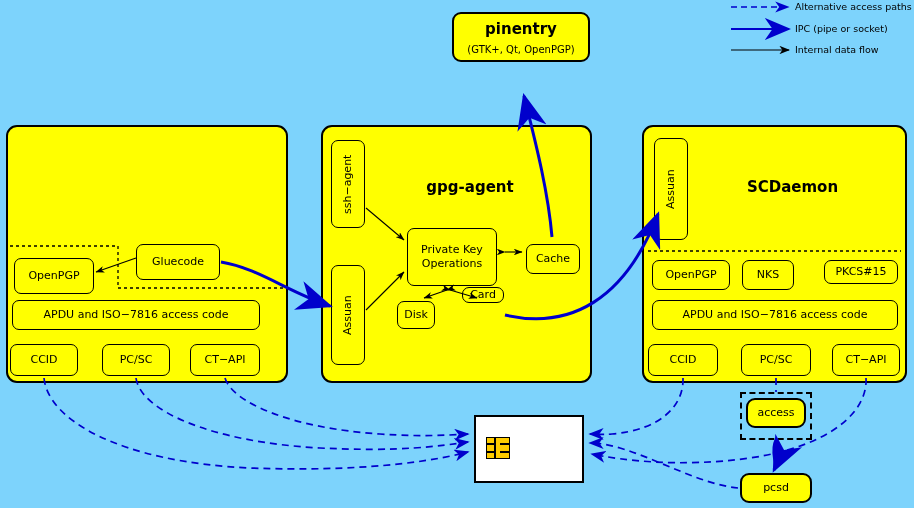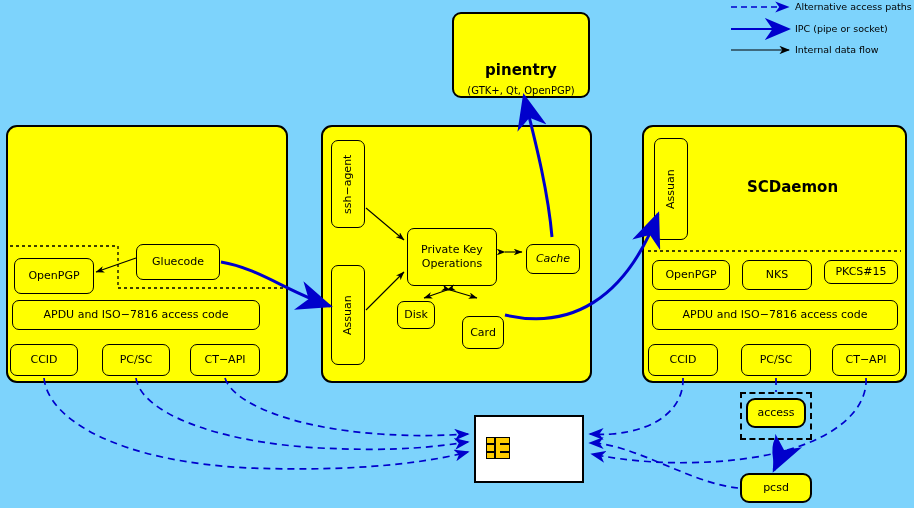--- a/index.html
+++ b/index.html
@@ -46,70 +46,71 @@
 
     <line x1="731" y1="29" x2="789" y2="29" stroke="#0000cc" stroke-width="2.2" marker-end="url(#bArrowBig)"></line>
 
     <line x1="731" y1="50" x2="789" y2="50" stroke="#000000" stroke-width="1.2" marker-end="url(#kArrow)"></line>
   </svg>
 
   <div class="legend-text" style="left:795px;top:1px;">Alternative access paths</div>
   <div class="legend-text" style="left:795px;top:23px;">IPC (pipe or socket)</div>
   <div class="legend-text" style="left:795px;top:44px;">Internal data flow</div>
 
-  <div class="box" style="left:452px;top:12px;width:138px;height:86px;flex-direction:column;justify-content:flex-end;">
+  <div class="box" style="left:452px;top:12px;width:138px;height:50px;flex-direction:column;">
     <div class="pin-main">pinentry</div>
     <div class="pin-sub" style="margin-top:6px;">(GTK+, Qt, OpenPGP)</div>
   </div>
 
   <div class="box" style="left:6px;top:125px;width:282px;height:258px;border-radius:11px;"></div>
 
   <svg class="layer">
     <path d="M10,246 L118,246 L118,288 L286,288" fill="none" stroke="#000" stroke-width="1.3" stroke-dasharray="3,3"></path>
   </svg>
 
   <div class="inner" style="left:14px;top:258px;width:80px;height:36px;">OpenPGP</div>
   <div class="inner" style="left:136px;top:244px;width:84px;height:36px;">Gluecode</div>
   <div class="inner" style="left:12px;top:300px;width:248px;height:30px;">APDU and ISO−7816 access code</div>
   <div class="inner" style="left:10px;top:344px;width:68px;height:32px;">CCID</div>
   <div class="inner" style="left:102px;top:344px;width:68px;height:32px;">PC/SC</div>
   <div class="inner" style="left:190px;top:344px;width:70px;height:32px;">CT−API</div>
 
   <div class="box" style="left:321px;top:125px;width:271px;height:258px;border-radius:11px;"></div>
+  <div class="panel-title" style="left:355px;top:178px;width:230px;">gpg-agent</div>
 
   <div class="inner vert" style="left:331px;top:140px;width:34px;height:88px;">ssh−agent</div>
   <div class="inner vert" style="left:331px;top:265px;width:34px;height:100px;">Assuan</div>
 
   <div class="inner" style="left:407px;top:228px;width:90px;height:58px;flex-direction:column;">
     <span>Private Key</span>
     <span>Operations</span>
   </div>
-  <div class="inner" style="left:526px;top:244px;width:54px;height:30px;font-style:italic;">Cache</div>
+  <div class="inner" style="left:526px;top:244px;width:54px;height:30px;">Cache</div>
   <div class="inner" style="left:397px;top:301px;width:38px;height:28px;">Disk</div>
-  <div class="inner" style="left:462px;top:316px;width:42px;height:33px;">Card</div>
+  <div class="inner" style="left:462px;top:287px;width:42px;height:16px;">Card</div>
 
   <svg class="layer">
     <line x1="366" y1="208" x2="404" y2="240" stroke="#000" stroke-width="1.1" marker-end="url(#kArrowS)"></line>
     <line x1="366" y1="310" x2="404" y2="272" stroke="#000" stroke-width="1.1" marker-end="url(#kArrowS)"></line>
     <line x1="505" y1="252" x2="522" y2="252" stroke="#000" stroke-width="1.1" marker-end="url(#kArrowS)" marker-start="url(#kArrowS)"></line>
     <line x1="447" y1="290" x2="424" y2="298" stroke="#000" stroke-width="1.1" marker-end="url(#kArrowS)" marker-start="url(#kArrowS)"></line>
     <line x1="450" y1="290" x2="477" y2="298" stroke="#000" stroke-width="1.1" marker-end="url(#kArrowS)" marker-start="url(#kArrowS)"></line>
   </svg>
 
   <div class="box" style="left:642px;top:125px;width:265px;height:258px;border-radius:11px;"></div>
   <div class="panel-title" style="left:680px;top:178px;width:225px;">SCDaemon</div>
 
   <div class="inner vert" style="left:654px;top:138px;width:34px;height:102px;">Assuan</div>
 
   <svg class="layer">
     <line x1="648" y1="251" x2="901" y2="251" stroke="#000" stroke-width="1.3" stroke-dasharray="3,3"></line>
   </svg>
 
   <div class="inner" style="left:652px;top:260px;width:78px;height:30px;">OpenPGP</div>
-  <div class="inner" style="left:742px;top:260px;width:70px;height:30px;">NKS</div>
+  <div class="inner" style="left:742px;top:260px;width:52px;height:30px;">NKS</div>
   <div class="inner" style="left:824px;top:260px;width:74px;height:24px;">PKCS#15</div>
 
   <div class="inner" style="left:652px;top:300px;width:246px;height:30px;">APDU and ISO−7816 access code</div>
 
   <div class="inner" style="left:648px;top:344px;width:70px;height:32px;">CCID</div>
   <div class="inner" style="left:741px;top:344px;width:70px;height:32px;">PC/SC</div>
   <div class="inner" style="left:832px;top:344px;width:68px;height:32px;">CT−API</div>
 
   <div class="dashbox" style="left:740px;top:392px;width:72px;height:48px;"></div>
   <div class="inner" style="left:746px;top:398px;width:60px;height:30px;border:2px solid #000;border-radius:9px;">access</div>

